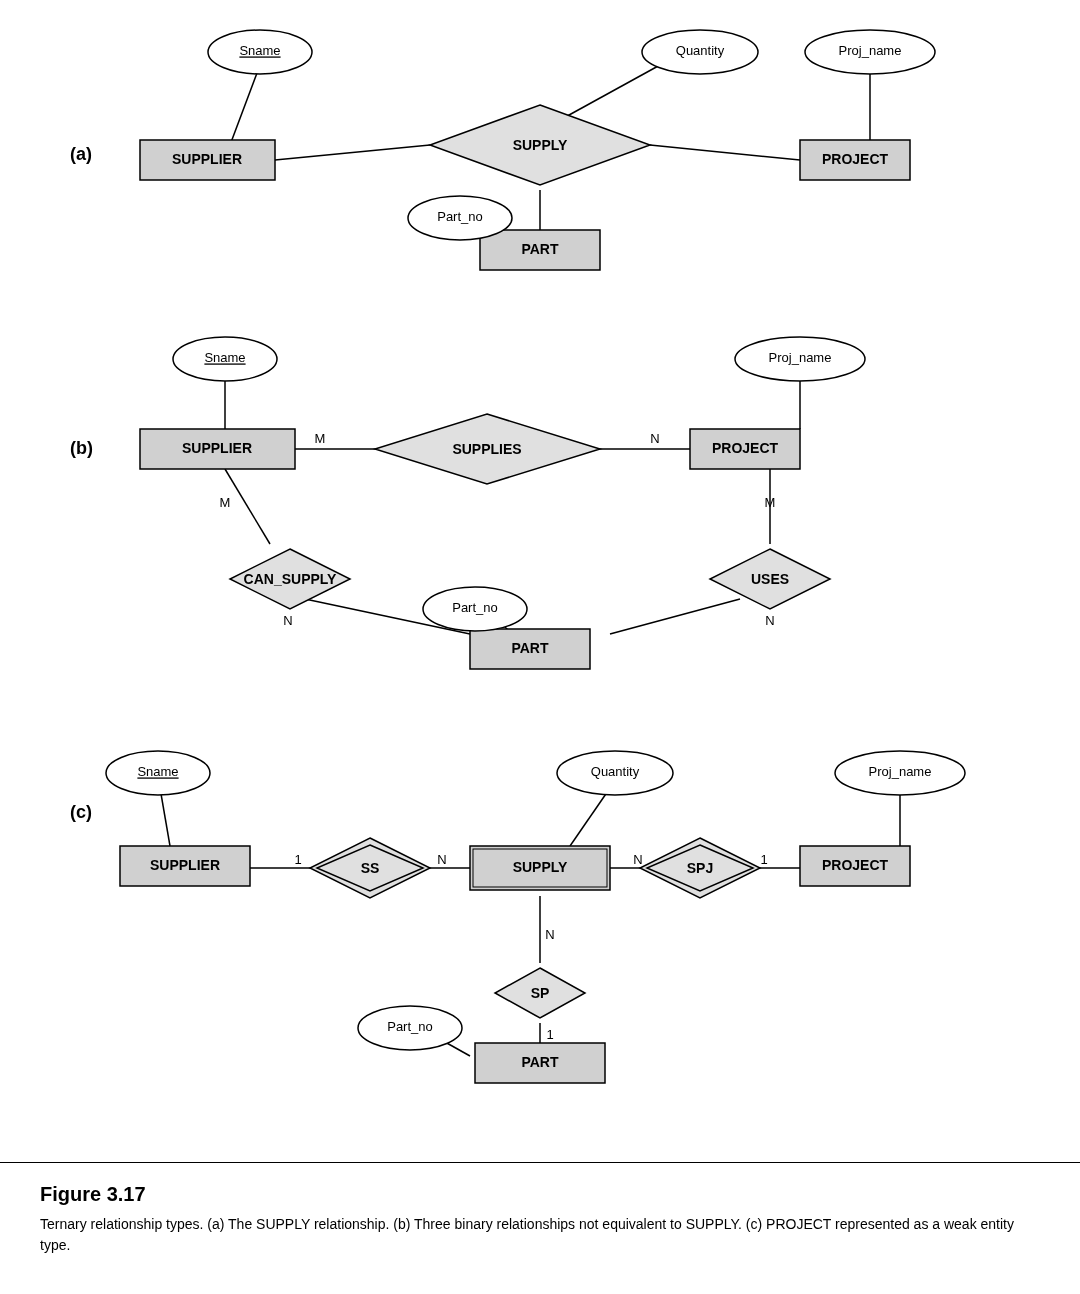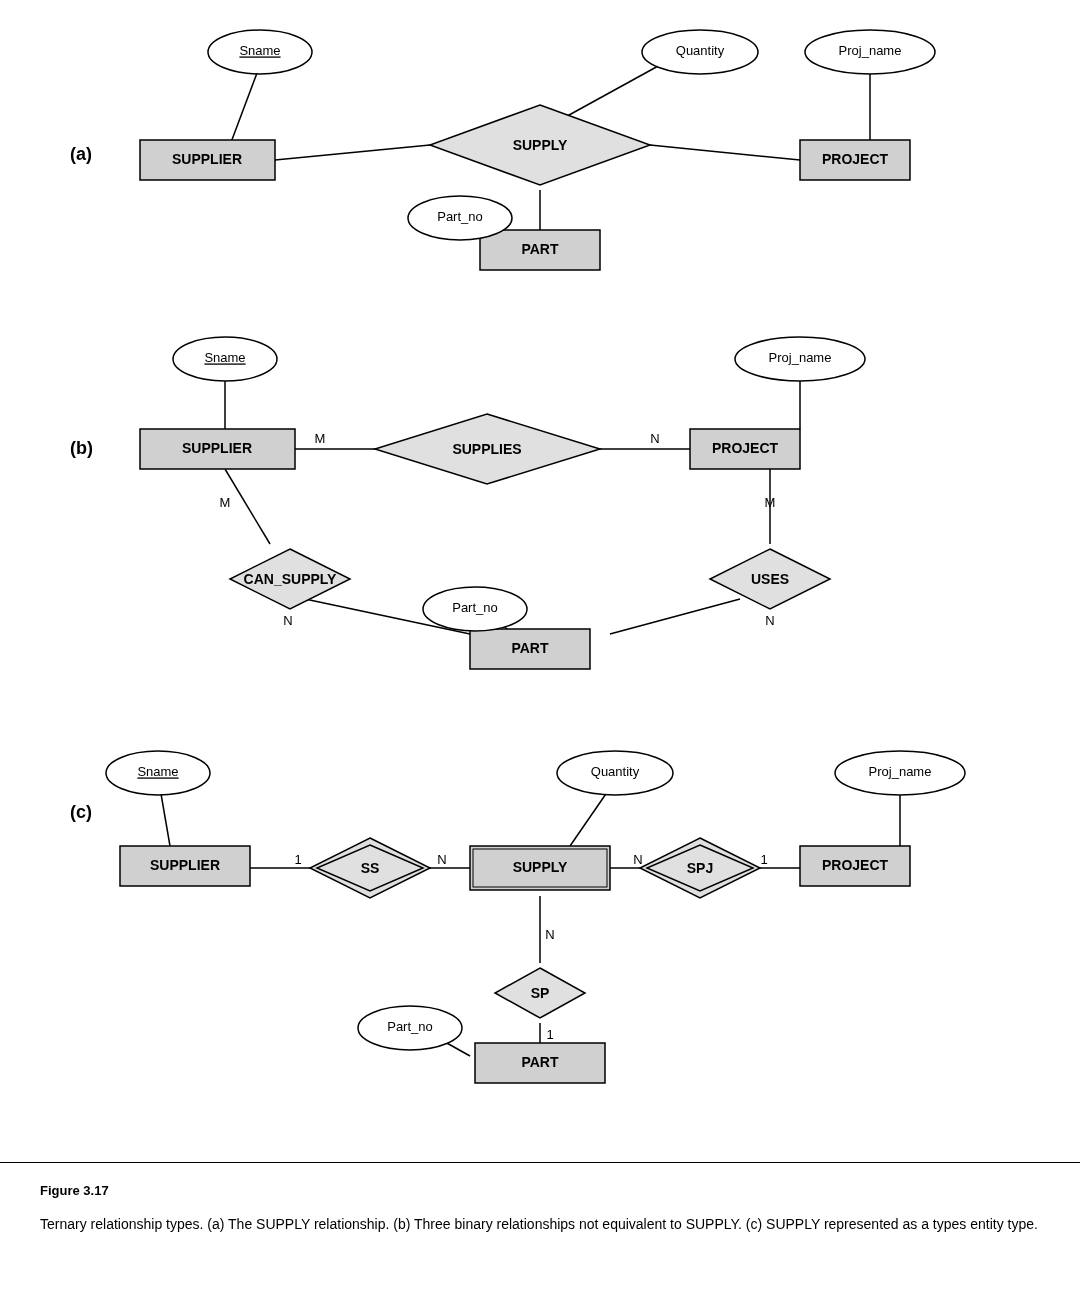--- a/index.html
+++ b/index.html
@@ -30,22 +30,22 @@
     }
 
     .figure-caption {
       padding: 20px 40px 10px 40px;
       border-top: 1px solid #000;
       margin: 0 0 0 0;
     }
 
     .figure-caption .caption-title {
       font-weight: bold;
-      font-size: 13px;
-      margin-bottom: 16px;
+      font-size: 20px;
+      margin-bottom: 8px;
     }
 
     .figure-caption .caption-text {
       font-size: 14px;
       line-height: 1.5;
     }
 
     
     .entity-rect {
       fill: #d0d0d0;
@@ -283,14 +283,14 @@
       <text x="510" y="208" class="cardinality-text">N</text>
 
       <text x="510" y="308" class="cardinality-text">1</text>
     </svg>
   </div>
 
 </div>
 
 <div class="figure-caption">
   <div class="caption-title">Figure 3.17</div>
-  <div class="caption-text">Ternary relationship types. (a) The SUPPLY relationship. (b) Three binary relationships not equivalent to SUPPLY. (c) SUPPLY represented as a types entity type.</div>
+  <div class="caption-text">Ternary relationship types. (a) The SUPPLY relationship. (b) Three binary relationships not equivalent to SUPPLY. (c) PROJECT represented as a weak entity type.</div>
 </div>
 
 </body></html>

